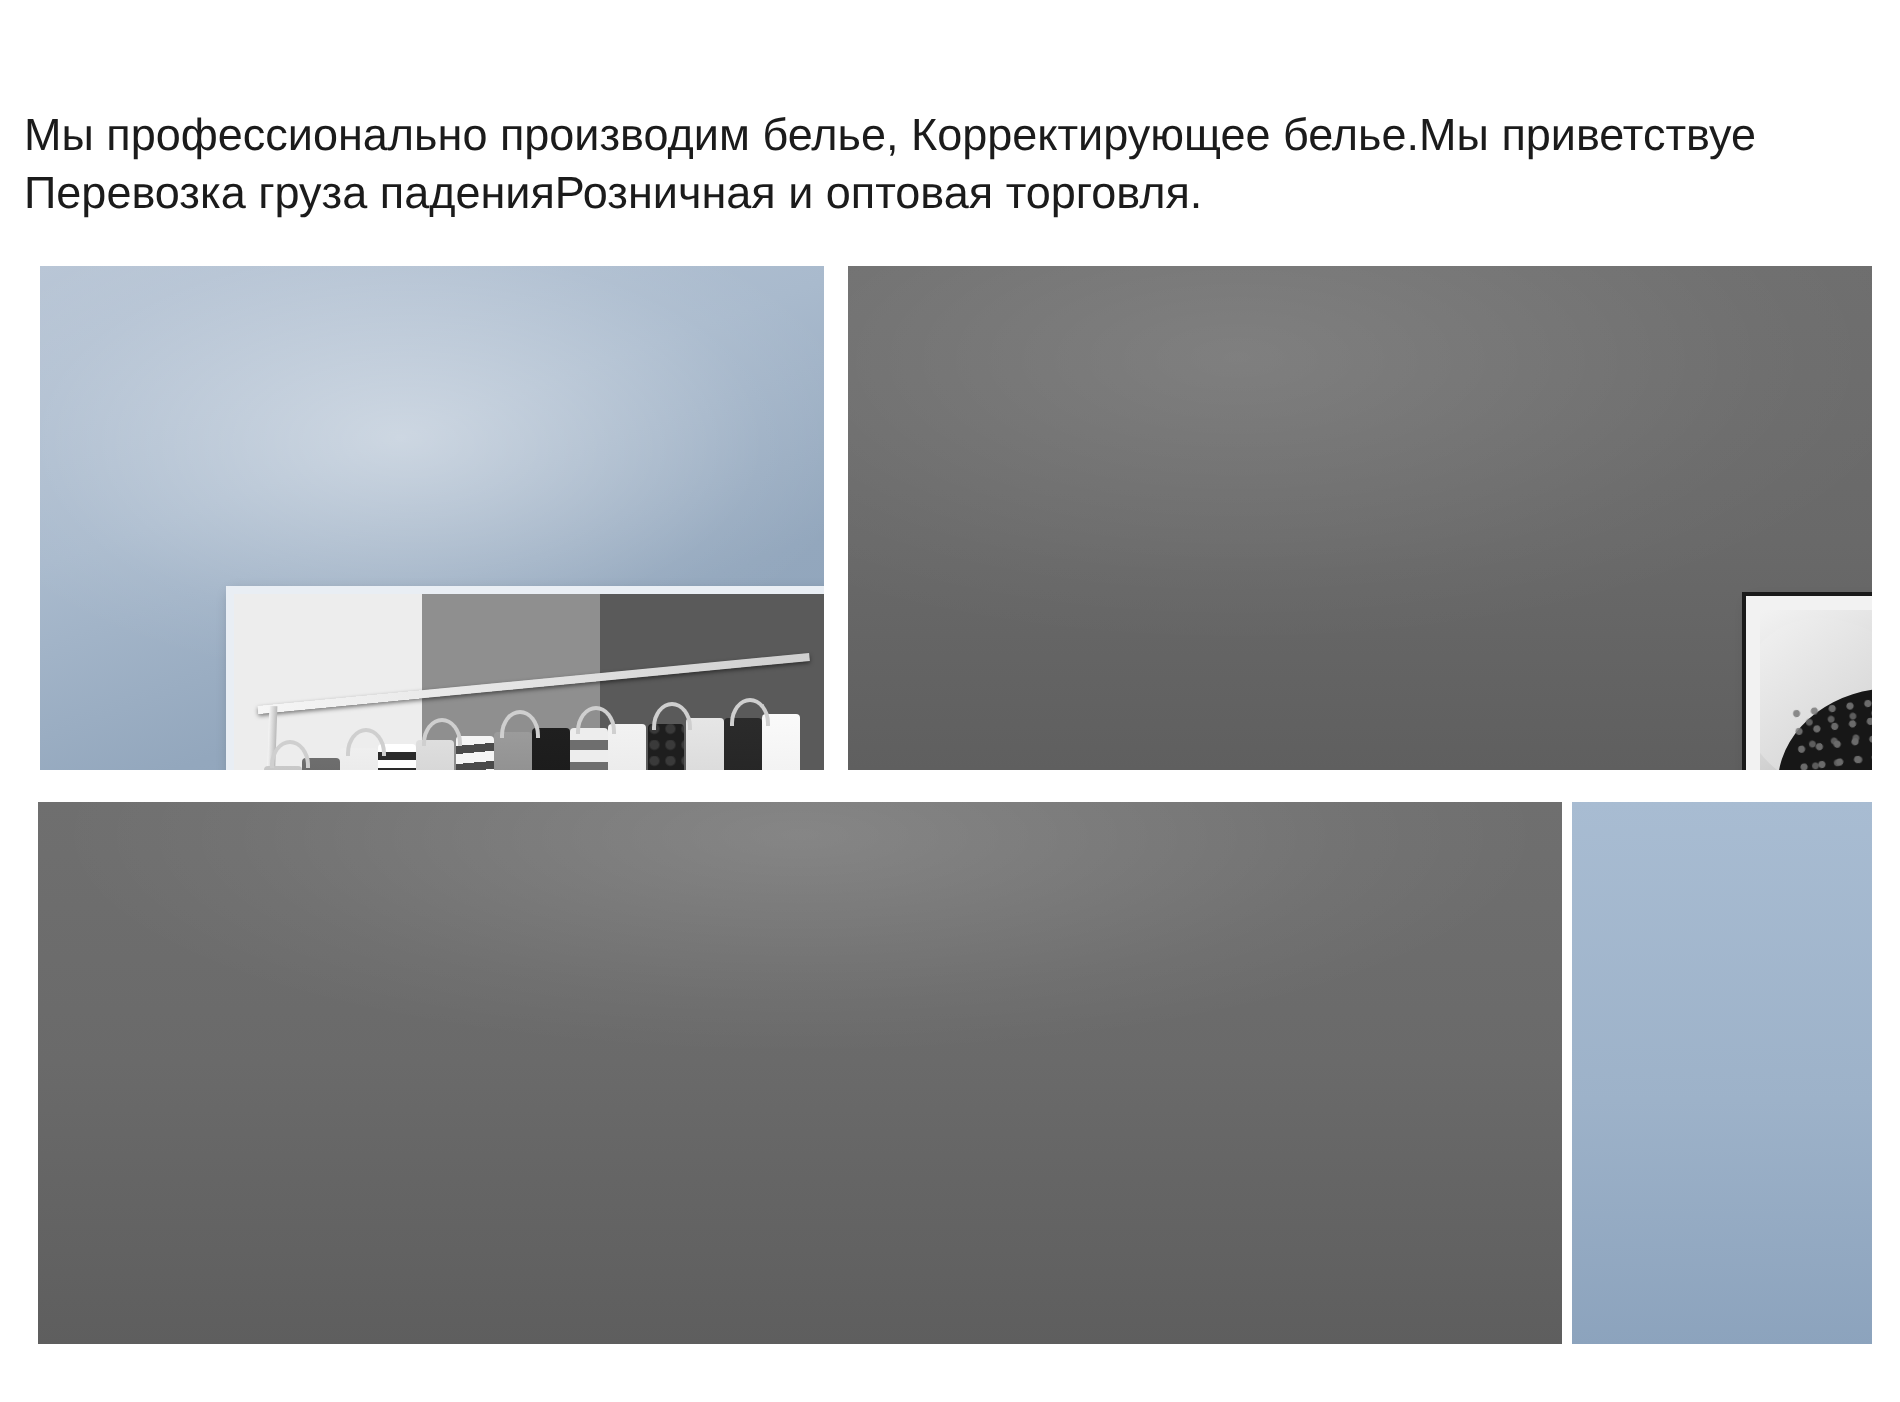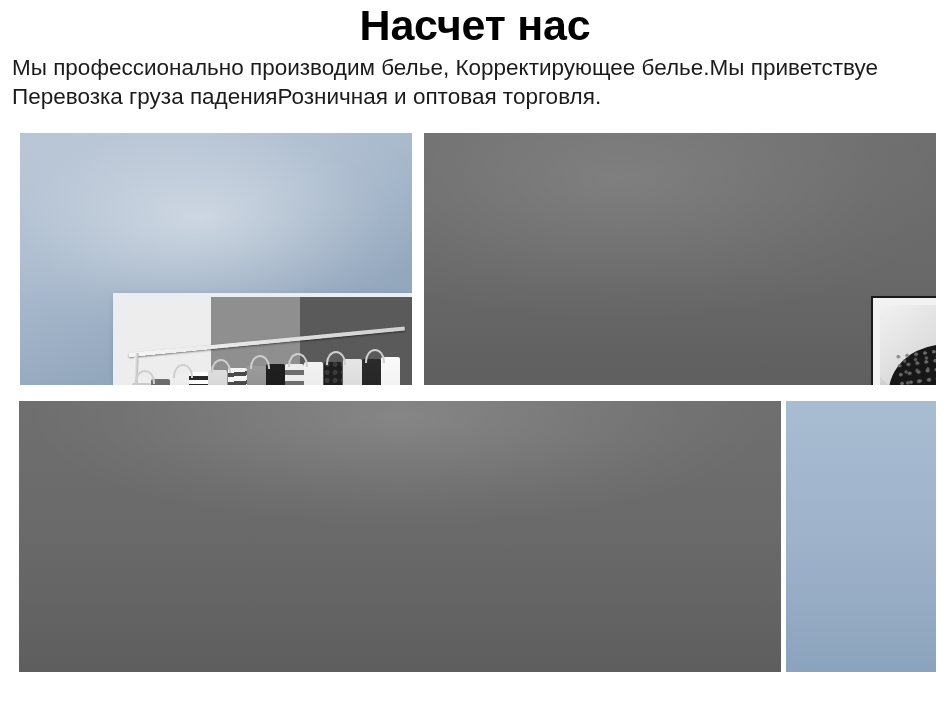--- a/index.html
+++ b/index.html
@@ -126,21 +126,20 @@
   .lace-tex   { position:absolute; left:14%; top:20%; width:60%; height:30%;
                 background: radial-gradient(circle at 22% 30%, #7a7a7a 1.6px, transparent 2px) 0 0/9px 9px,
                             radial-gradient(circle at 70% 72%, #6a6a6a 1.4px, transparent 2px) 0 0/11px 11px;
                 opacity:.85; transform:rotate(-8deg); }
 </style>
 </head>
 <body>
 
 <div id="page">
 
-  <div class="page-title">Насчет нас</div>
   <div class="intro-line l1">Мы профессионально производим белье, Корректирующее белье.Мы приветствуе</div>
   <div class="intro-line l2">Перевозка груза паденияРозничная и оптовая торговля.</div>
 
   <div class="collage">
 
     <div class="panel panel-blue-top">
       <div class="photo ph-rack frame-plain">
         <div class="scene">
           <div class="rack-wall"></div>
           <div class="rack-wall2"></div>

